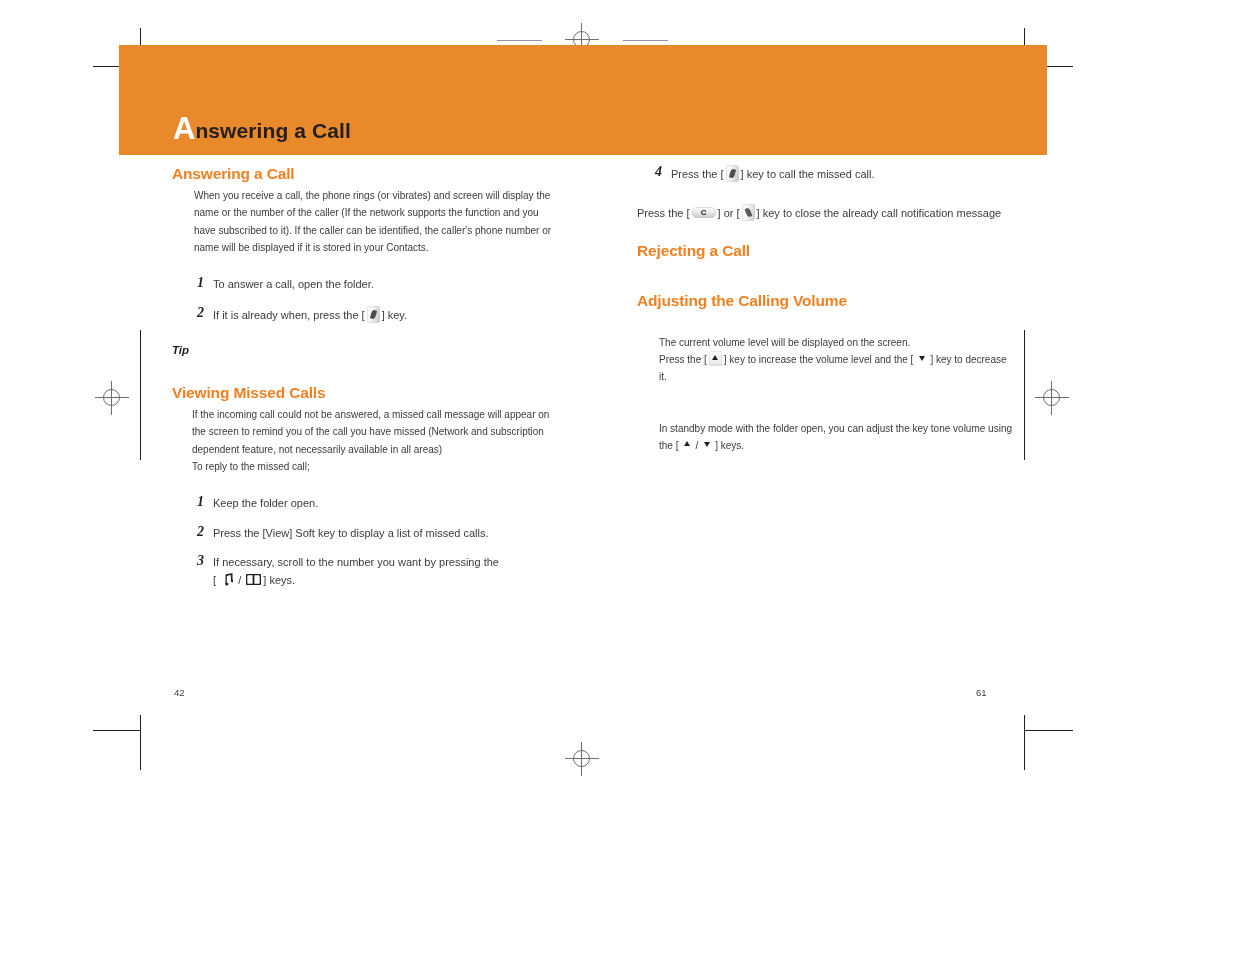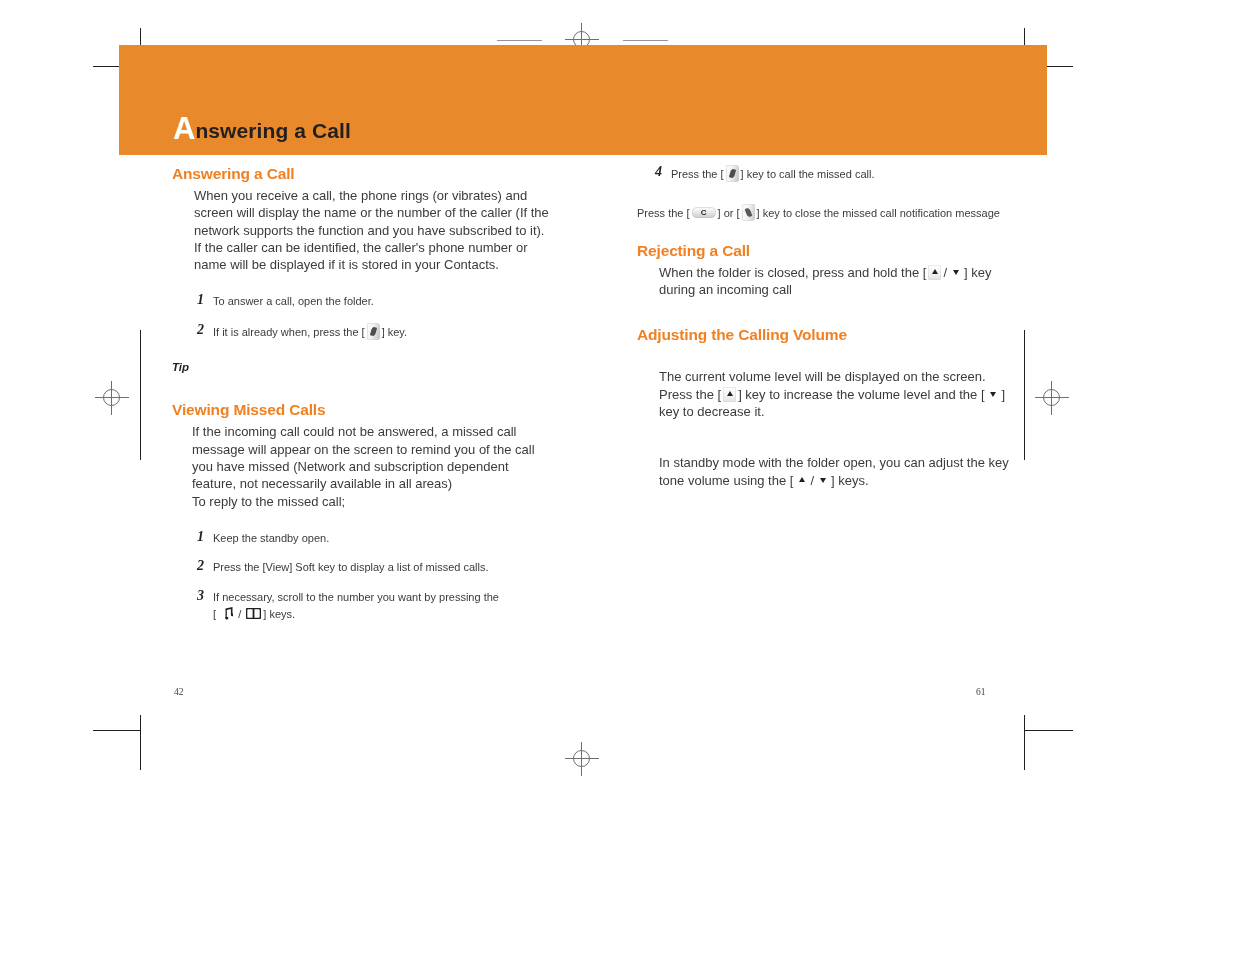--- a/index.html
+++ b/index.html
@@ -91,21 +91,21 @@
   h2.section {
     margin: 0 0 4px 0;
     font-size: 15.5px;
     font-weight: bold;
     color: #f08122;
     letter-spacing: -0.15px;
   }
 
   .para {
     margin: 0;
-    font-size: 13px;
+    font-size: 10px;
     line-height: 17.3px;
     color: #3b3b3d;
   }
   .indent { margin-left: 22px; }
 
   .spacer-sm { height: 12px; }
   .spacer-md { height: 20px; }
   .spacer-lg { height: 28px; }
   .spacer-xl { height: 34px; }
 
@@ -232,21 +232,20 @@
     width: 15px; height: 11px;
     vertical-align: -1px;
   }
   .key svg { display: block; }
 
   
   .pageno {
     position: absolute;
     font-size: 9.5px;
     color: #3b3b3d;
-    font-family: Liberation Serif, serif;
   }
 </style>
 </head>
 <body>
 
 <div class="mark v" style="left:140px; top:28px; height:52px;"></div>
 <div class="mark h" style="left:93px; top:66px; width:48px;"></div>
 <div class="mark v" style="left:1024px; top:28px; height:52px;"></div>
 <div class="mark h" style="left:1025px; top:66px; width:48px;"></div>
 
@@ -311,21 +310,21 @@
   <div class="spacer-lg"></div>
 
   <h2 class="section">Viewing Missed Calls</h2>
   <p class="para indent" style="white-space:pre-line;margin-left:20px;">If the incoming call could not be answered, a missed call message will appear on the screen to remind you of the call you have missed (Network and subscription dependent feature, not necessarily available in all areas)
 To reply to the missed call;</p>
 
   <div class="spacer-md"></div>
 
   <p class="step">
     <span class="num">1</span>
-    <span>Keep the standby open.</span>
+    <span>Keep the folder open.</span>
   </p>
 
   <div class="spacer-sm"></div>
 
   <p class="step">
     <span class="num">2</span>
     <span>Press the [View] Soft key to display a list of missed calls.</span>
   </p>
 
   <div class="spacer-sm"></div>
@@ -352,26 +351,25 @@
 
 <div class="col col-right">
 
   <p class="step">
     <span class="num">4</span>
     <span>Press the [</span><span class="key key-send"></span><span>] key to call the missed call.</span>
   </p>
 
   <div class="spacer-md"></div>
 
-  <p class="para" style="font-size:11px;"><span>Press the [</span><span class="key key-clear"></span><span>] or [</span><span class="key key-end"></span><span>] key to close the missed call notification message</span></p>
+  <p class="para" style="font-size:11px;"><span>Press the [</span><span class="key key-clear"></span><span>] or [</span><span class="key key-end"></span><span>] key to close the already call notification message</span></p>
 
   <div class="spacer-md"></div>
 
   <h2 class="section">Rejecting a Call</h2>
-  <p class="para indent"><span>When the folder is closed, press and hold the [</span><span class="key key-vol up"></span><span>/</span><span class="key key-vol down bare"></span><span>] key during an incoming call</span></p>
 
   <div class="spacer-lg"></div>
 
   <h2 class="section">Adjusting the Calling Volume</h2>
 
   <div class="spacer-md"></div>
 
   <p class="para indent">The current volume level will be displayed on the screen.</p>
   <p class="para indent"><span>Press the [</span><span class="key key-vol up"></span><span>] key to increase the volume level and the [</span><span class="key key-vol down bare"></span><span>] key to decrease it.</span></p>
 

